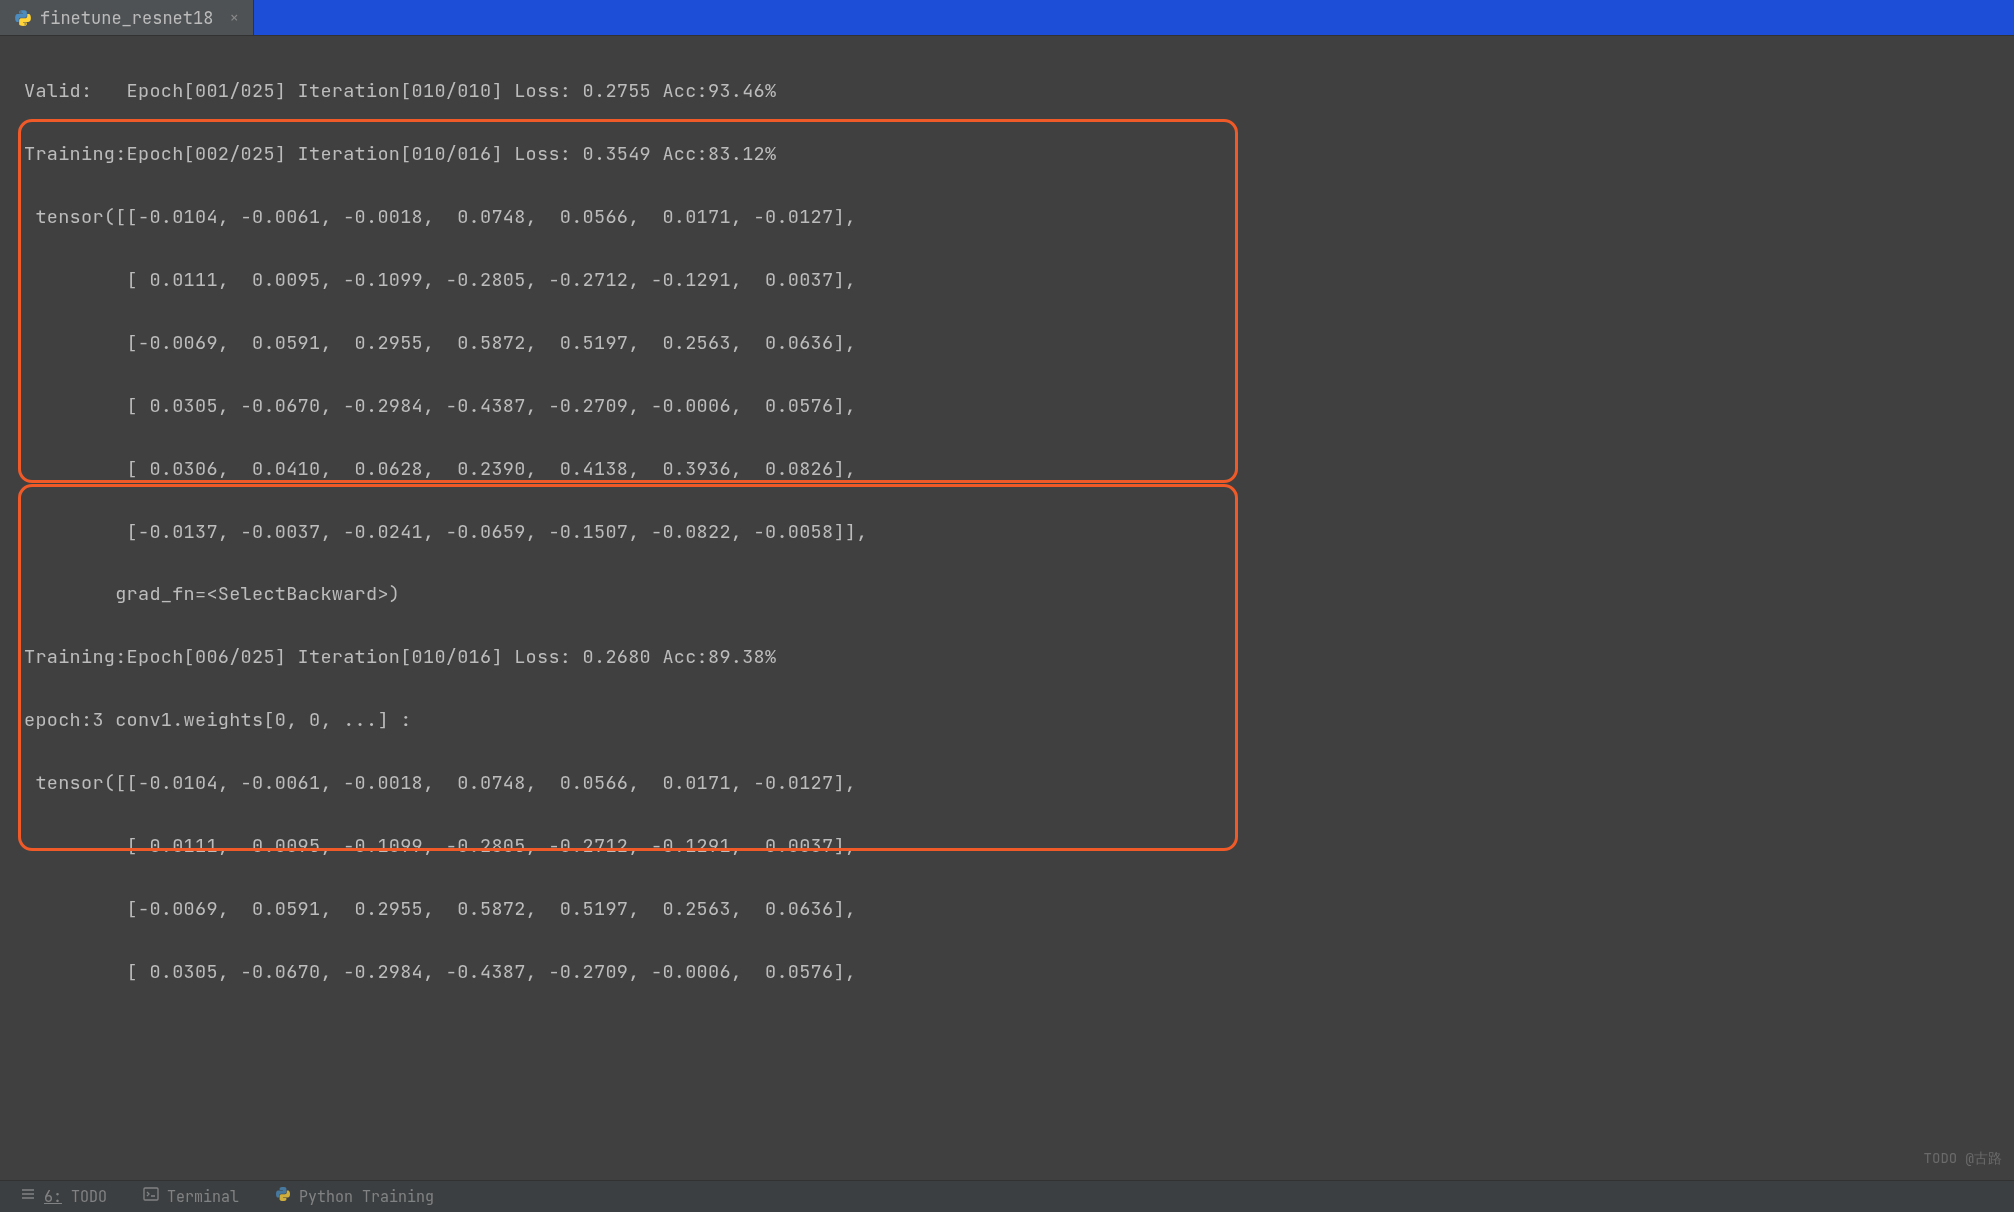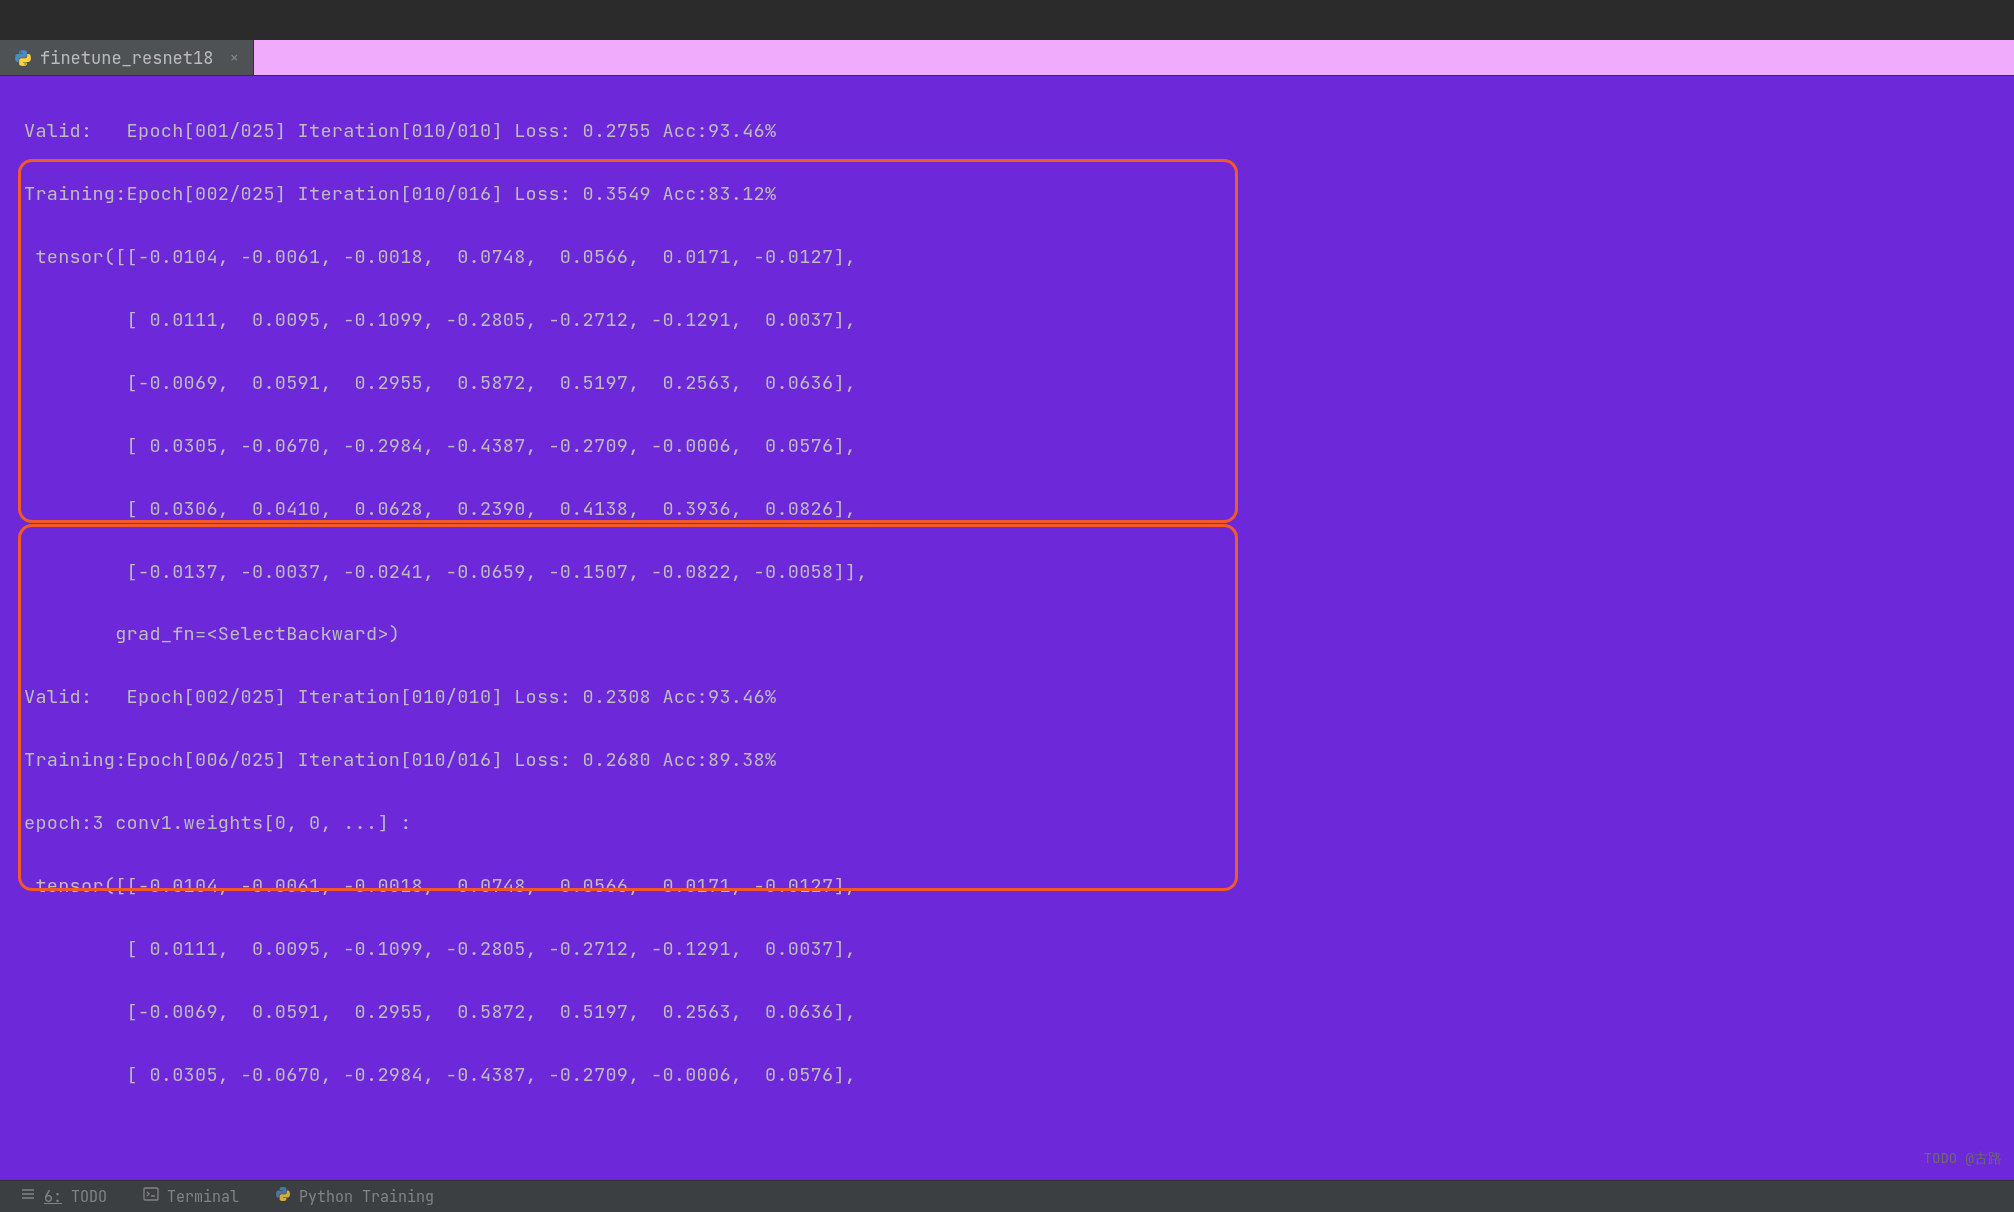--- a/index.html
+++ b/index.html
@@ -7,26 +7,25 @@
       background: #2b2b2b;
       font-family: "JetBrains Mono", "Consolas", "Monaco", monospace;
       font-size: 18px;
       color: #bbbbbb;
       overflow: hidden;
       width: 2014px;
       height: 1212px;
       position: relative;
     }
     .tab-bar {
-      background: #f0abfc;
+      background: #1d4ed8;
       height: 36px;
       display: flex;
       align-items: flex-end;
       border-bottom: 1px solid #323232;
-      margin-top: 40px;
     }
     .tab {
       display: flex;
       align-items: center;
       padding: 0 14px;
       height: 100%;
       background: #4e5254;
       border-right: 1px solid #323232;
       color: #bbbbbb;
       font-size: 17px;
@@ -36,21 +35,21 @@
     .py-icon {
       width: 18px; height: 18px;
     }
     .tab-close {
       color: #888;
       margin-left: 8px;
       cursor: pointer;
       font-size: 16px;
     }
     .console-area {
-      background: #6d28d9;
+      background: #404040;
       padding: 8px 0 0 0;
       height: calc(100% - 36px - 32px);
       overflow: hidden;
       position: relative;
     }
     .console-content {
       position: relative;
       padding-left: 24px;
       line-height: 1.7;
       font-size: 18.5px;
@@ -119,21 +118,20 @@
   <div class="console-content">
 <div>Valid:   Epoch[001/025] Iteration[010/010] Loss: 0.2755 Acc:93.46%</div>
 <div>Training:Epoch[002/025] Iteration[010/016] Loss: 0.3549 Acc:83.12%</div>
 <div> tensor([[-0.0104, -0.0061, -0.0018,  0.0748,  0.0566,  0.0171, -0.0127],</div>
 <div>         [ 0.0111,  0.0095, -0.1099, -0.2805, -0.2712, -0.1291,  0.0037],</div>
 <div>         [-0.0069,  0.0591,  0.2955,  0.5872,  0.5197,  0.2563,  0.0636],</div>
 <div>         [ 0.0305, -0.0670, -0.2984, -0.4387, -0.2709, -0.0006,  0.0576],</div>
 <div>         [ 0.0306,  0.0410,  0.0628,  0.2390,  0.4138,  0.3936,  0.0826],</div>
 <div>         [-0.0137, -0.0037, -0.0241, -0.0659, -0.1507, -0.0822, -0.0058]],</div>
 <div>        grad_fn=&lt;SelectBackward&gt;)</div>
-<div>Valid:   Epoch[002/025] Iteration[010/010] Loss: 0.2308 Acc:93.46%</div>
 <div>Training:Epoch[006/025] Iteration[010/016] Loss: 0.2680 Acc:89.38%</div>
 <div>epoch:3 conv1.weights[0, 0, ...] :</div>
 <div> tensor([[-0.0104, -0.0061, -0.0018,  0.0748,  0.0566,  0.0171, -0.0127],</div>
 <div>         [ 0.0111,  0.0095, -0.1099, -0.2805, -0.2712, -0.1291,  0.0037],</div>
 <div>         [-0.0069,  0.0591,  0.2955,  0.5872,  0.5197,  0.2563,  0.0636],</div>
 <div>         [ 0.0305, -0.0670, -0.2984, -0.4387, -0.2709, -0.0006,  0.0576],</div>
 
 
 
 

